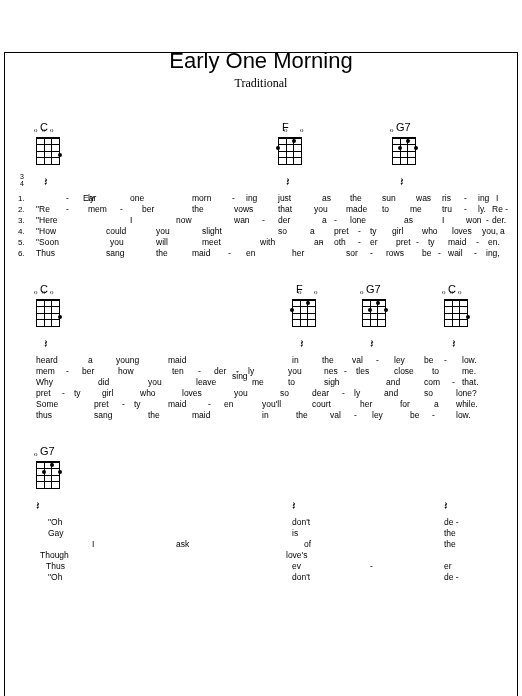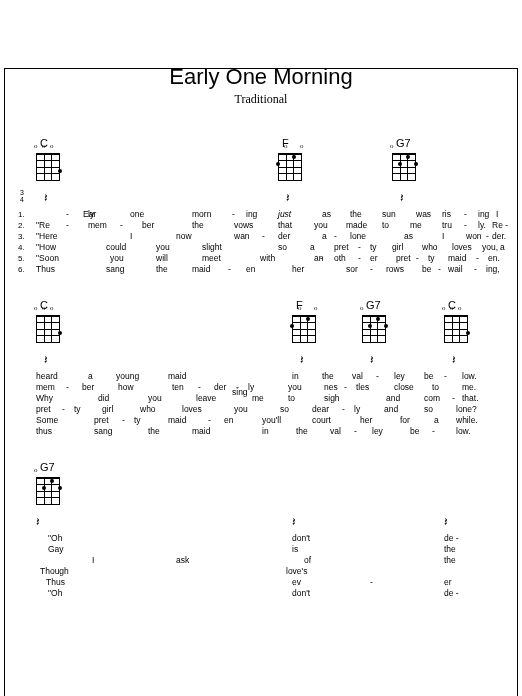--- a/index.html
+++ b/index.html
@@ -21,21 +21,21 @@
   }
   .border {
     position: absolute;
     left: 4px;
     top: 4px;
     right: 4px;
     bottom: 4px;
     border: 1px solid #000;
   }
   .header {
-    margin-top: 64px;
+    margin-top: 48px;
     text-align: center;
   }
   .title {
     font-size: 22px;
     font-weight: normal;
     font-family: Arial, Helvetica, sans-serif;
   }
   .subtitle {
     font-size: 12px;
     font-family: Liberation Serif, serif;
@@ -245,21 +245,21 @@
         <div class="lyric-rows">
           <div class="lyric-line">
             <span class="num">1.</span>
             <span class="syl" style="left: 12px; padding-left: 47px;">Ear</span>
             <span class="syl" style="left: 42px;">-</span>
             <span class="syl" style="left: 64px;">ly</span>
             <span class="syl" style="left: 106px;">one</span>
             <span class="syl" style="left: 168px;">morn</span>
             <span class="syl" style="left: 208px;">-</span>
             <span class="syl" style="left: 222px;">ing</span>
-            <span class="syl" style="left: 254px; font-style: italic;">just</span>
+            <span class="syl" style="left: 254px;">just</span>
             <span class="syl" style="left: 298px;">as</span>
             <span class="syl" style="left: 326px;">the</span>
             <span class="syl" style="left: 358px;">sun</span>
             <span class="syl" style="left: 392px;">was</span>
             <span class="syl" style="left: 418px;">ris</span>
             <span class="syl" style="left: 440px;">-</span>
             <span class="syl" style="left: 454px;">ing</span>
             <span class="syl" style="left: 472px;">I</span>
           </div>
           <div class="lyric-line">

